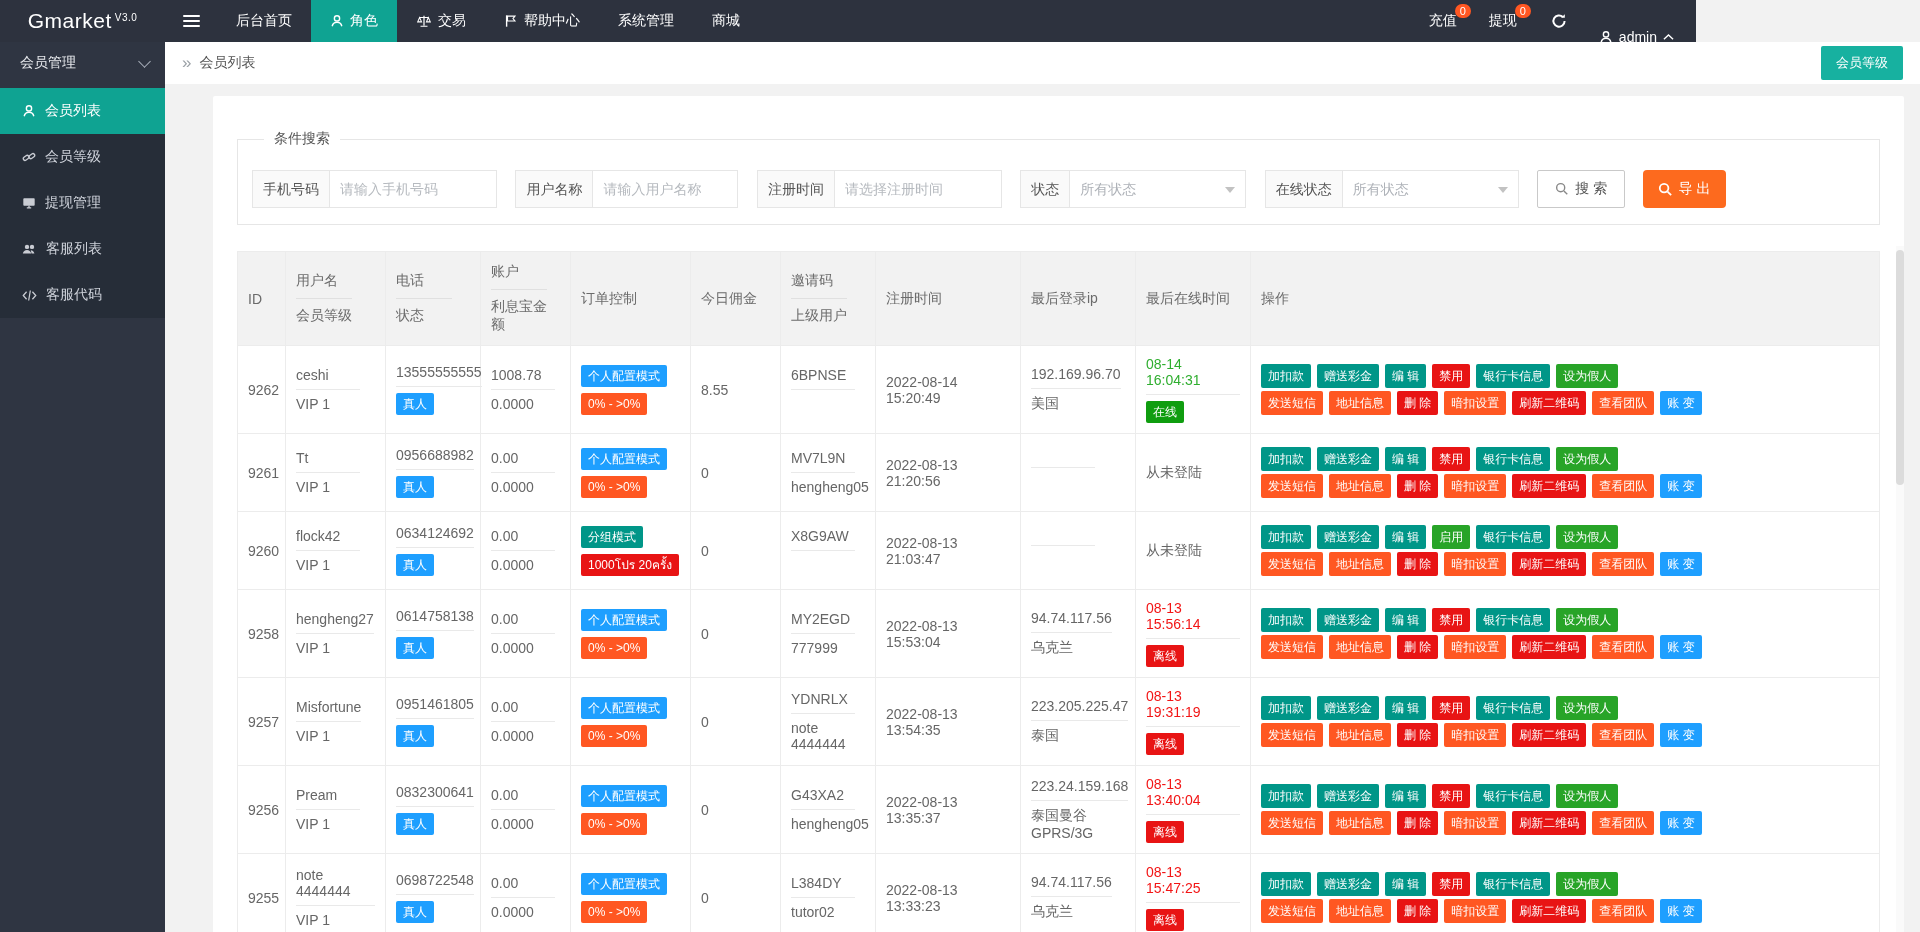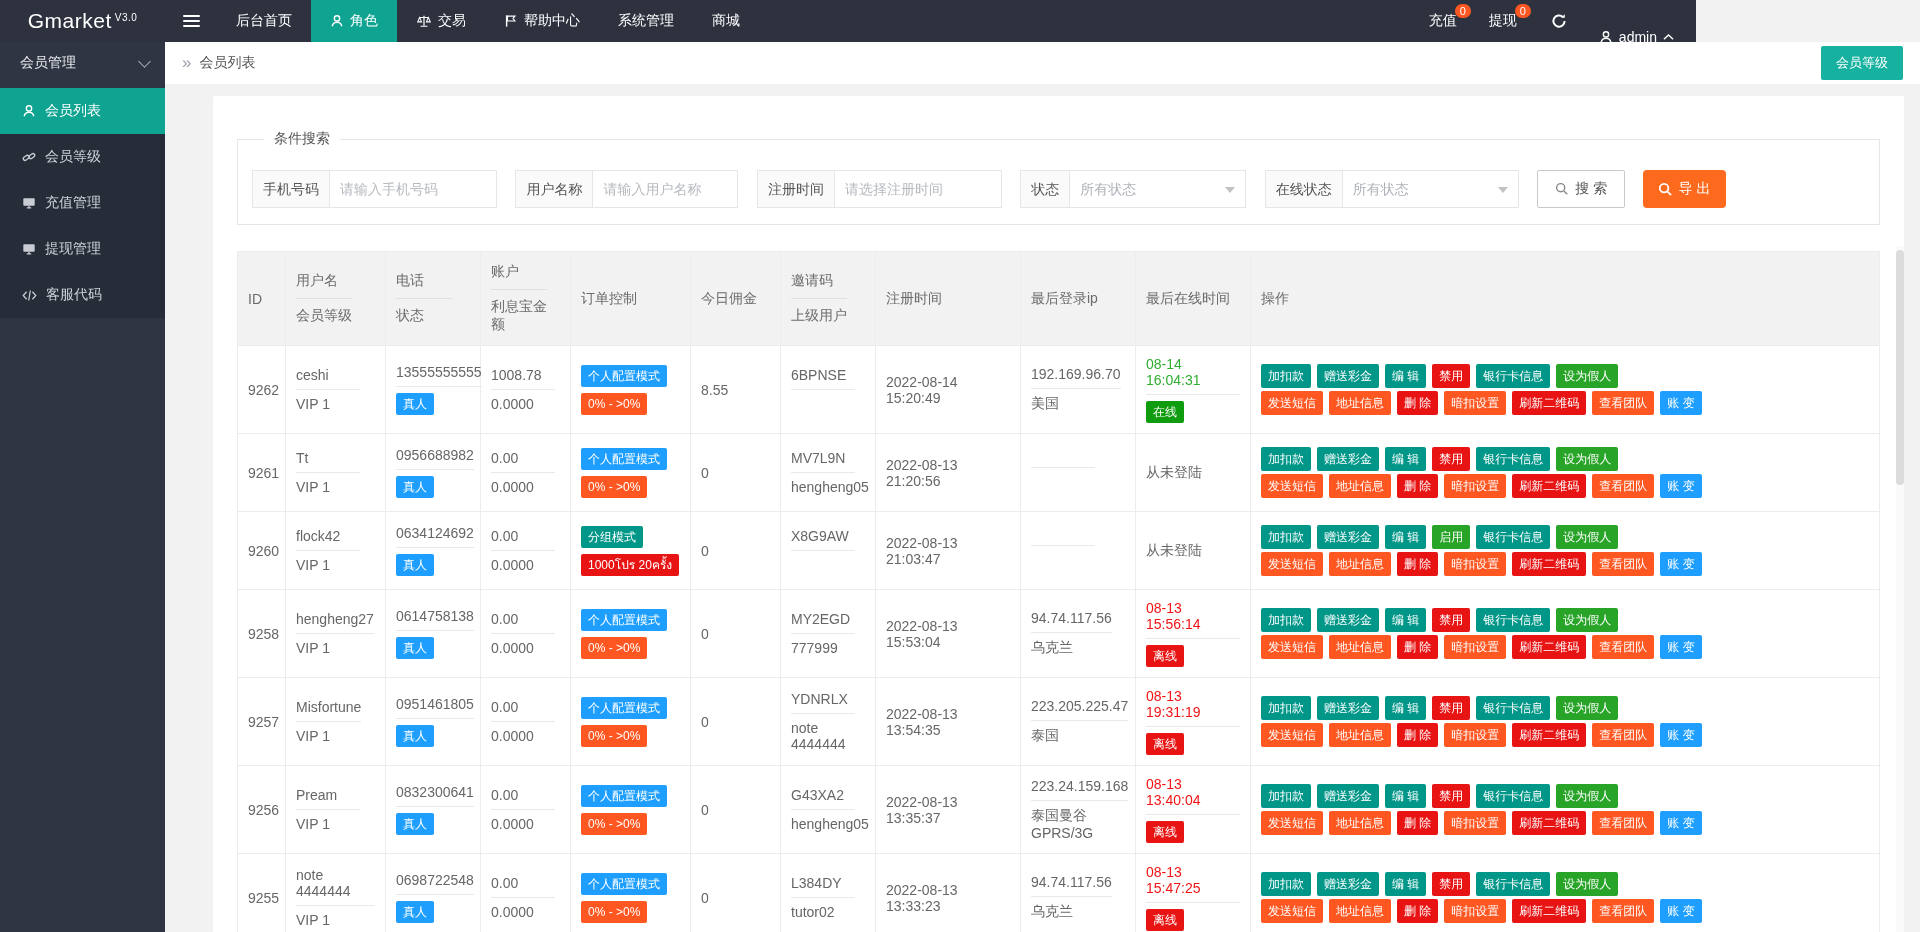--- a/index.html
+++ b/index.html
@@ -172,28 +172,30 @@
         <rect x="1.2" y="7" width="7" height="4" rx="2" transform="rotate(-38 4.7 9)" fill="none" stroke="#c9ccd3" stroke-width="1.5"></rect>
         <rect x="7.8" y="5" width="7" height="4" rx="2" transform="rotate(-38 11.3 7)" fill="none" stroke="#c9ccd3" stroke-width="1.5"></rect>
       </svg>
     <span>会员等级</span>
   </div>
   <div class="side-item">
     <svg width="14" height="14" viewBox="0 0 16 16">
         <rect x="1.5" y="2.5" width="13" height="8.5" rx="1" fill="#c9ccd3"></rect>
         <path d="M5.5 13.5h5M8 11v2.5" stroke="#c9ccd3" stroke-width="1.5"></path>
       </svg>
-    <span>充值管理</span>
+    <span>提现管理</span>
   </div>
   <div class="side-item">
-    <svg width="14" height="14" viewBox="0 0 16 16">
-        <rect x="1.5" y="2.5" width="13" height="8.5" rx="1" fill="#c9ccd3"></rect>
-        <path d="M5.5 13.5h5M8 11v2.5" stroke="#c9ccd3" stroke-width="1.5"></path>
-      </svg>
-    <span>提现管理</span>
+    <svg width="15" height="14" viewBox="0 0 18 16">
+        <circle cx="6" cy="5.5" r="2.6" fill="#c9ccd3"></circle>
+        <circle cx="12" cy="5.5" r="2.6" fill="#c9ccd3"></circle>
+        <path d="M1 13.5c.5-2.8 2.5-4.2 5-4.2s4.5 1.4 5 4.2z" fill="#c9ccd3"></path>
+        <path d="M10.5 9.6c2.2.2 3.9 1.5 4.4 3.9h-3.4" fill="#c9ccd3"></path>
+      </svg>
+    <span>客服列表</span>
   </div>
   <div class="side-item">
     <svg width="15" height="13" viewBox="0 0 18 14">
         <path d="M5.5 2.5 1.5 7l4 4.5M12.5 2.5l4 4.5-4 4.5M10 1 8 13" fill="none" stroke="#c9ccd3" stroke-width="1.5"></path>
       </svg>
     <span>客服代码</span>
   </div>
 </div>
 
 <div class="topbar">

